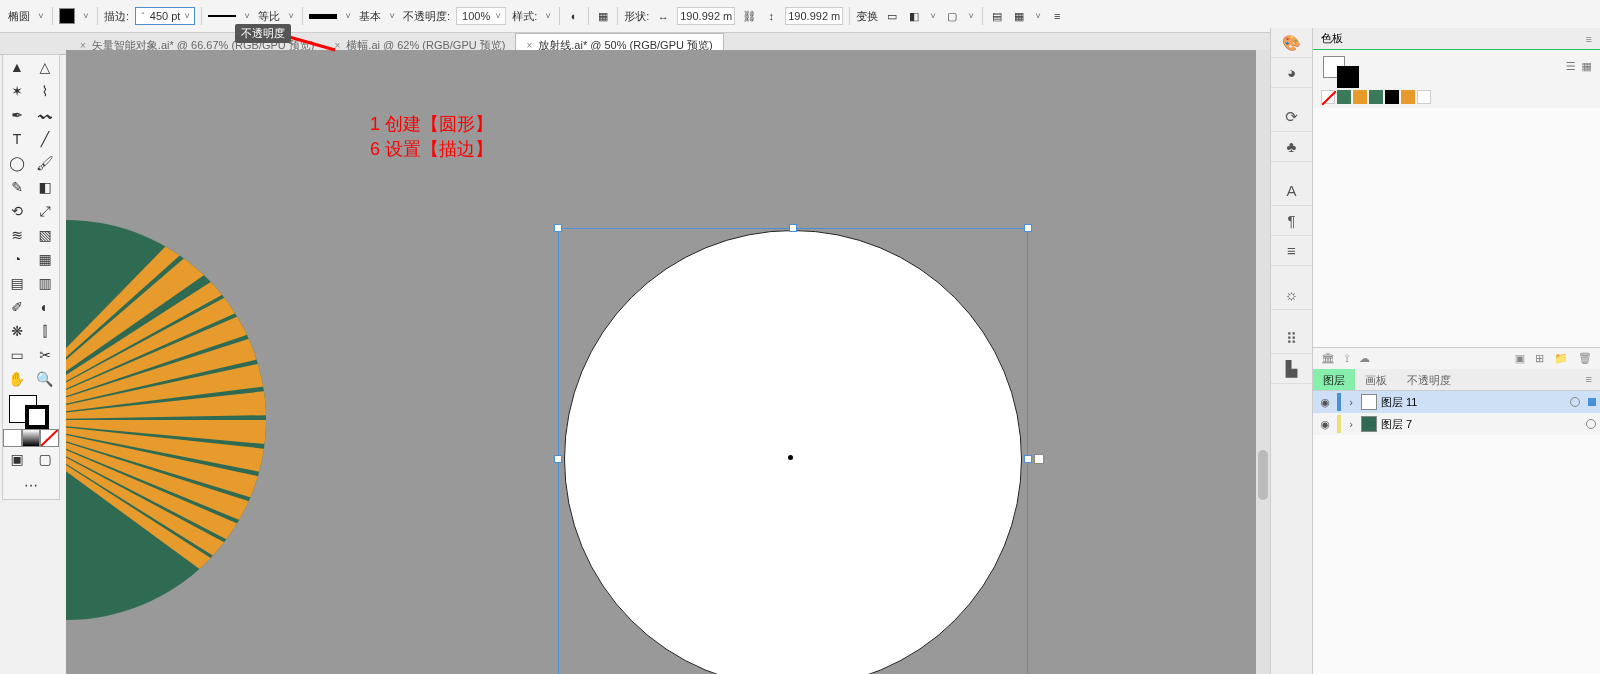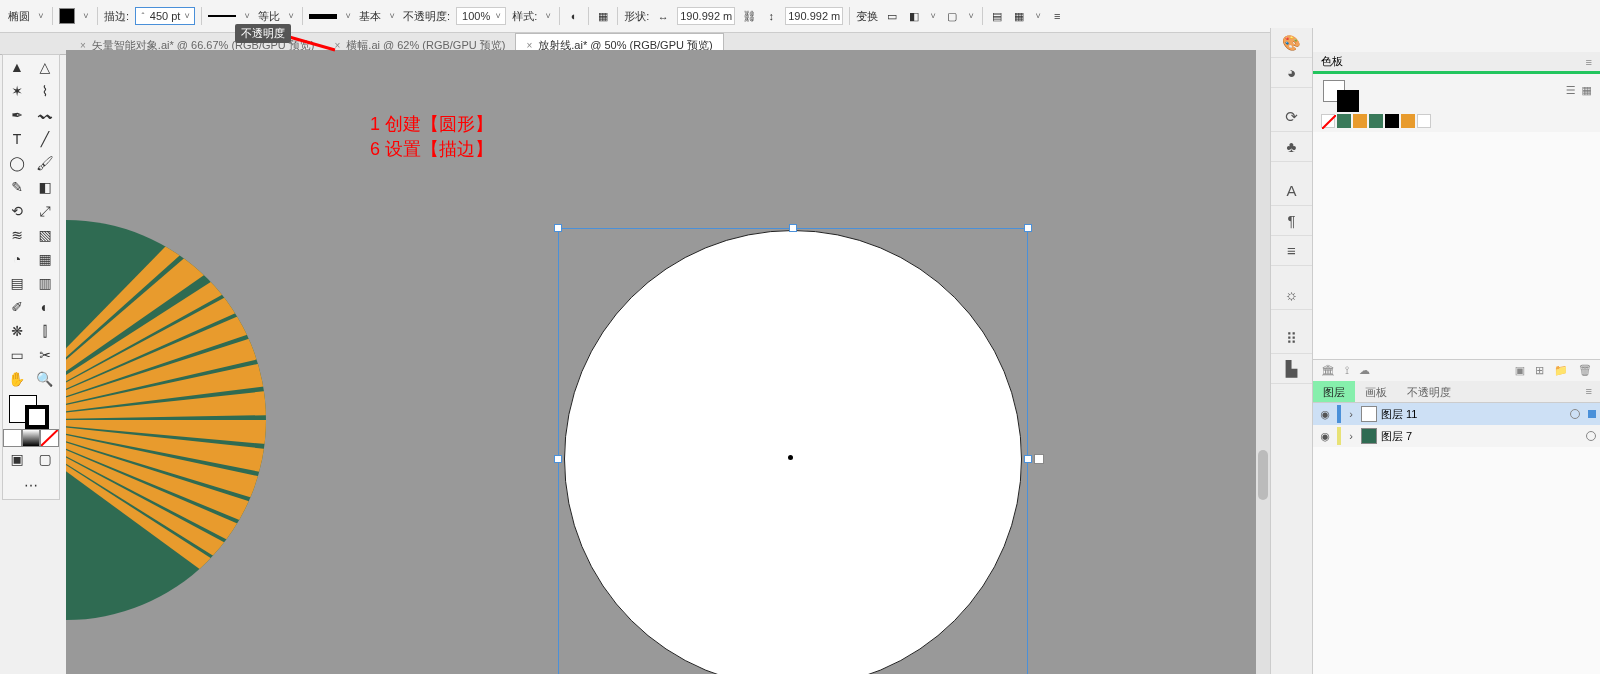--- a/index.html
+++ b/index.html
@@ -50,21 +50,21 @@
 
 .anno { position:absolute; left:370px; top:112px; color:#ff0000; font-size:18px; line-height:1.4; z-index:15; }
 .arrow1 { position:absolute; left:255px; top:30px; width:200px; height:160px; pointer-events:none; z-index:14; }
 
 
 .rightcol { position:absolute; right:0; top:28px; bottom:0; width:330px; display:flex; }
 .sidetool { width:42px; background:#efefef; border-left:1px solid #ccc; display:flex; flex-direction:column; }
 .sidetool .s { height:30px; display:flex; align-items:center; justify-content:center; font-size:15px; color:#555; border-bottom:1px solid #ddd; }
 .sidetool .gap { height:14px; }
 .panel-stack { flex:1; background:#f4f4f4; border-left:1px solid #ccc; display:flex; flex-direction:column; font-size:11px; }
-.p-head { height:22px; background:#ededed; border-bottom:3px solid #22c55e; display:flex; align-items:center; padding:0 8px; gap:4px;margin-top:24px; }
+.p-head { height:22px; background:#ededed; border-bottom:1px solid #22c55e; display:flex; align-items:center; padding:0 8px; gap:4px; }
 .p-head .burger { margin-left:auto; color:#888; }
 .swatch-box { position:relative; height:36px; padding:6px; }
 .swatch-box .a { position:absolute; left:10px; top:6px; width:22px; height:22px; background:#fff; border:1px solid #888; }
 .swatch-box .b { position:absolute; left:24px; top:16px; width:22px; height:22px; background:#000; }
 .swatch-row { height:22px; display:flex; align-items:center; padding:0 8px; gap:2px; }
 .sw { width:14px; height:14px; }
 .p-body { flex:1; background:#fafafa; }
 
 .layer-icons-row { height:22px; display:flex; align-items:center; gap:10px; padding:0 8px; color:#888; border-top:1px solid #ccc; }
 .layer-tabs { height:22px; display:flex; gap:0; border-bottom:1px solid #ccc; background:#ededed; }

